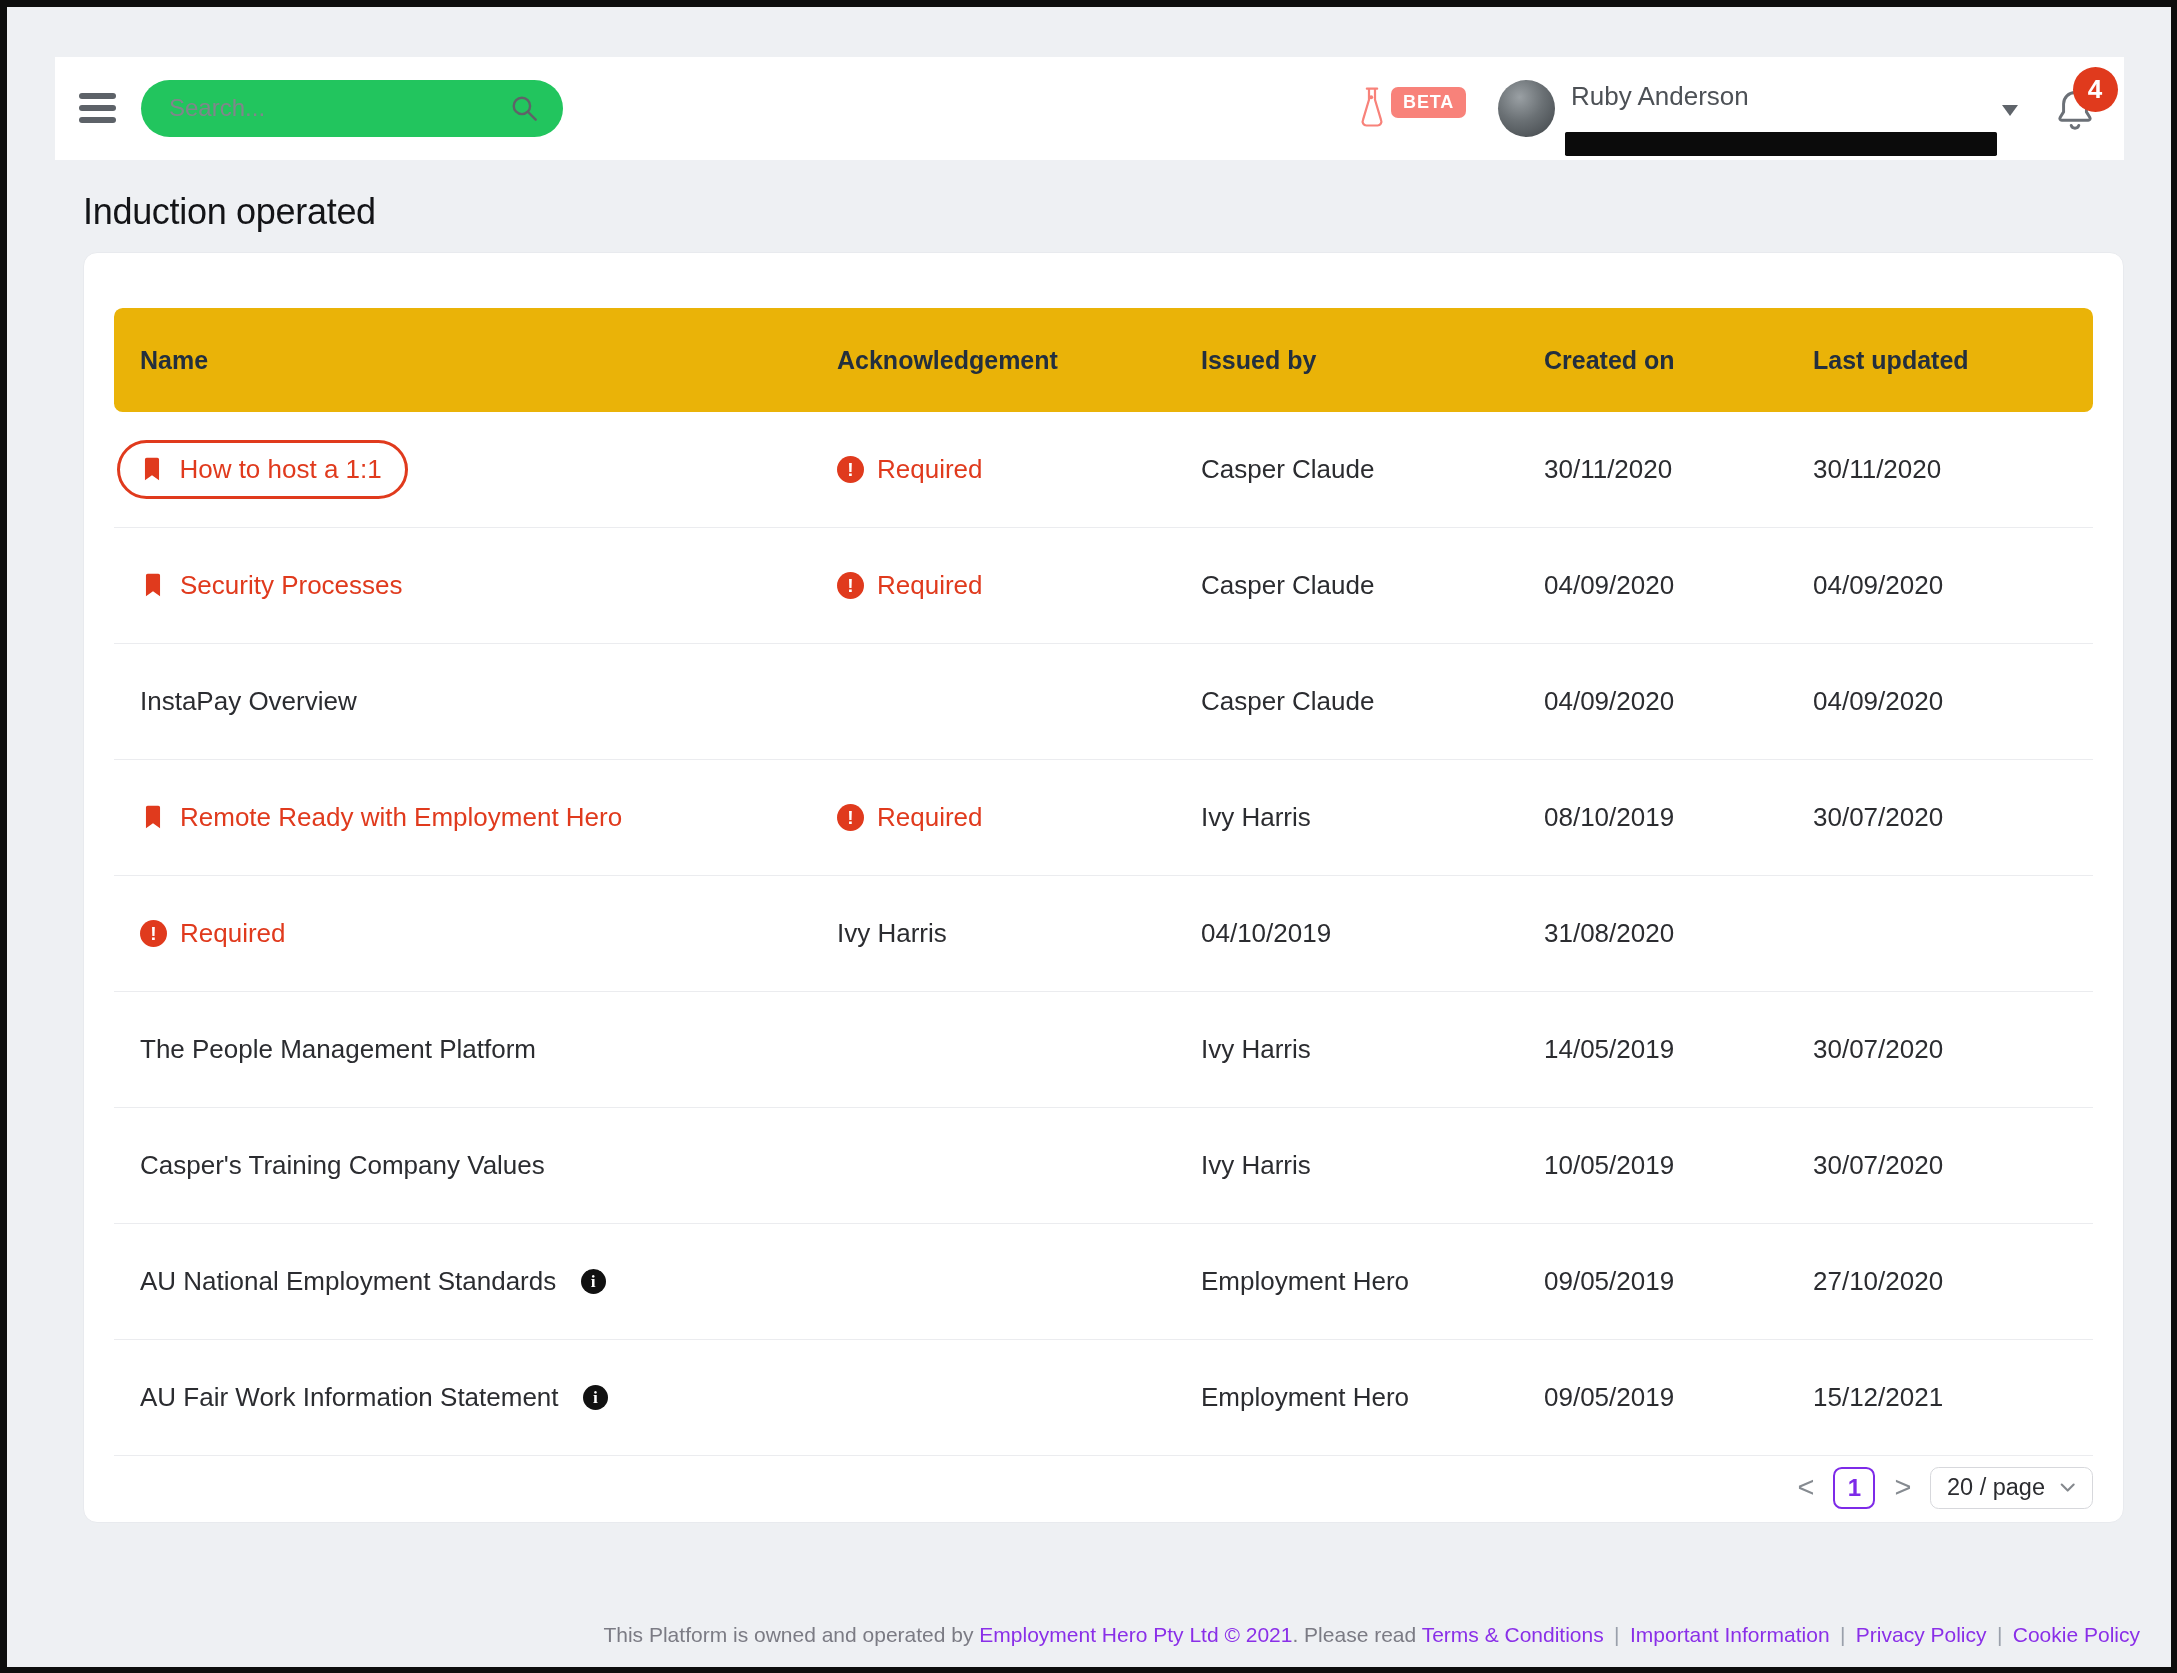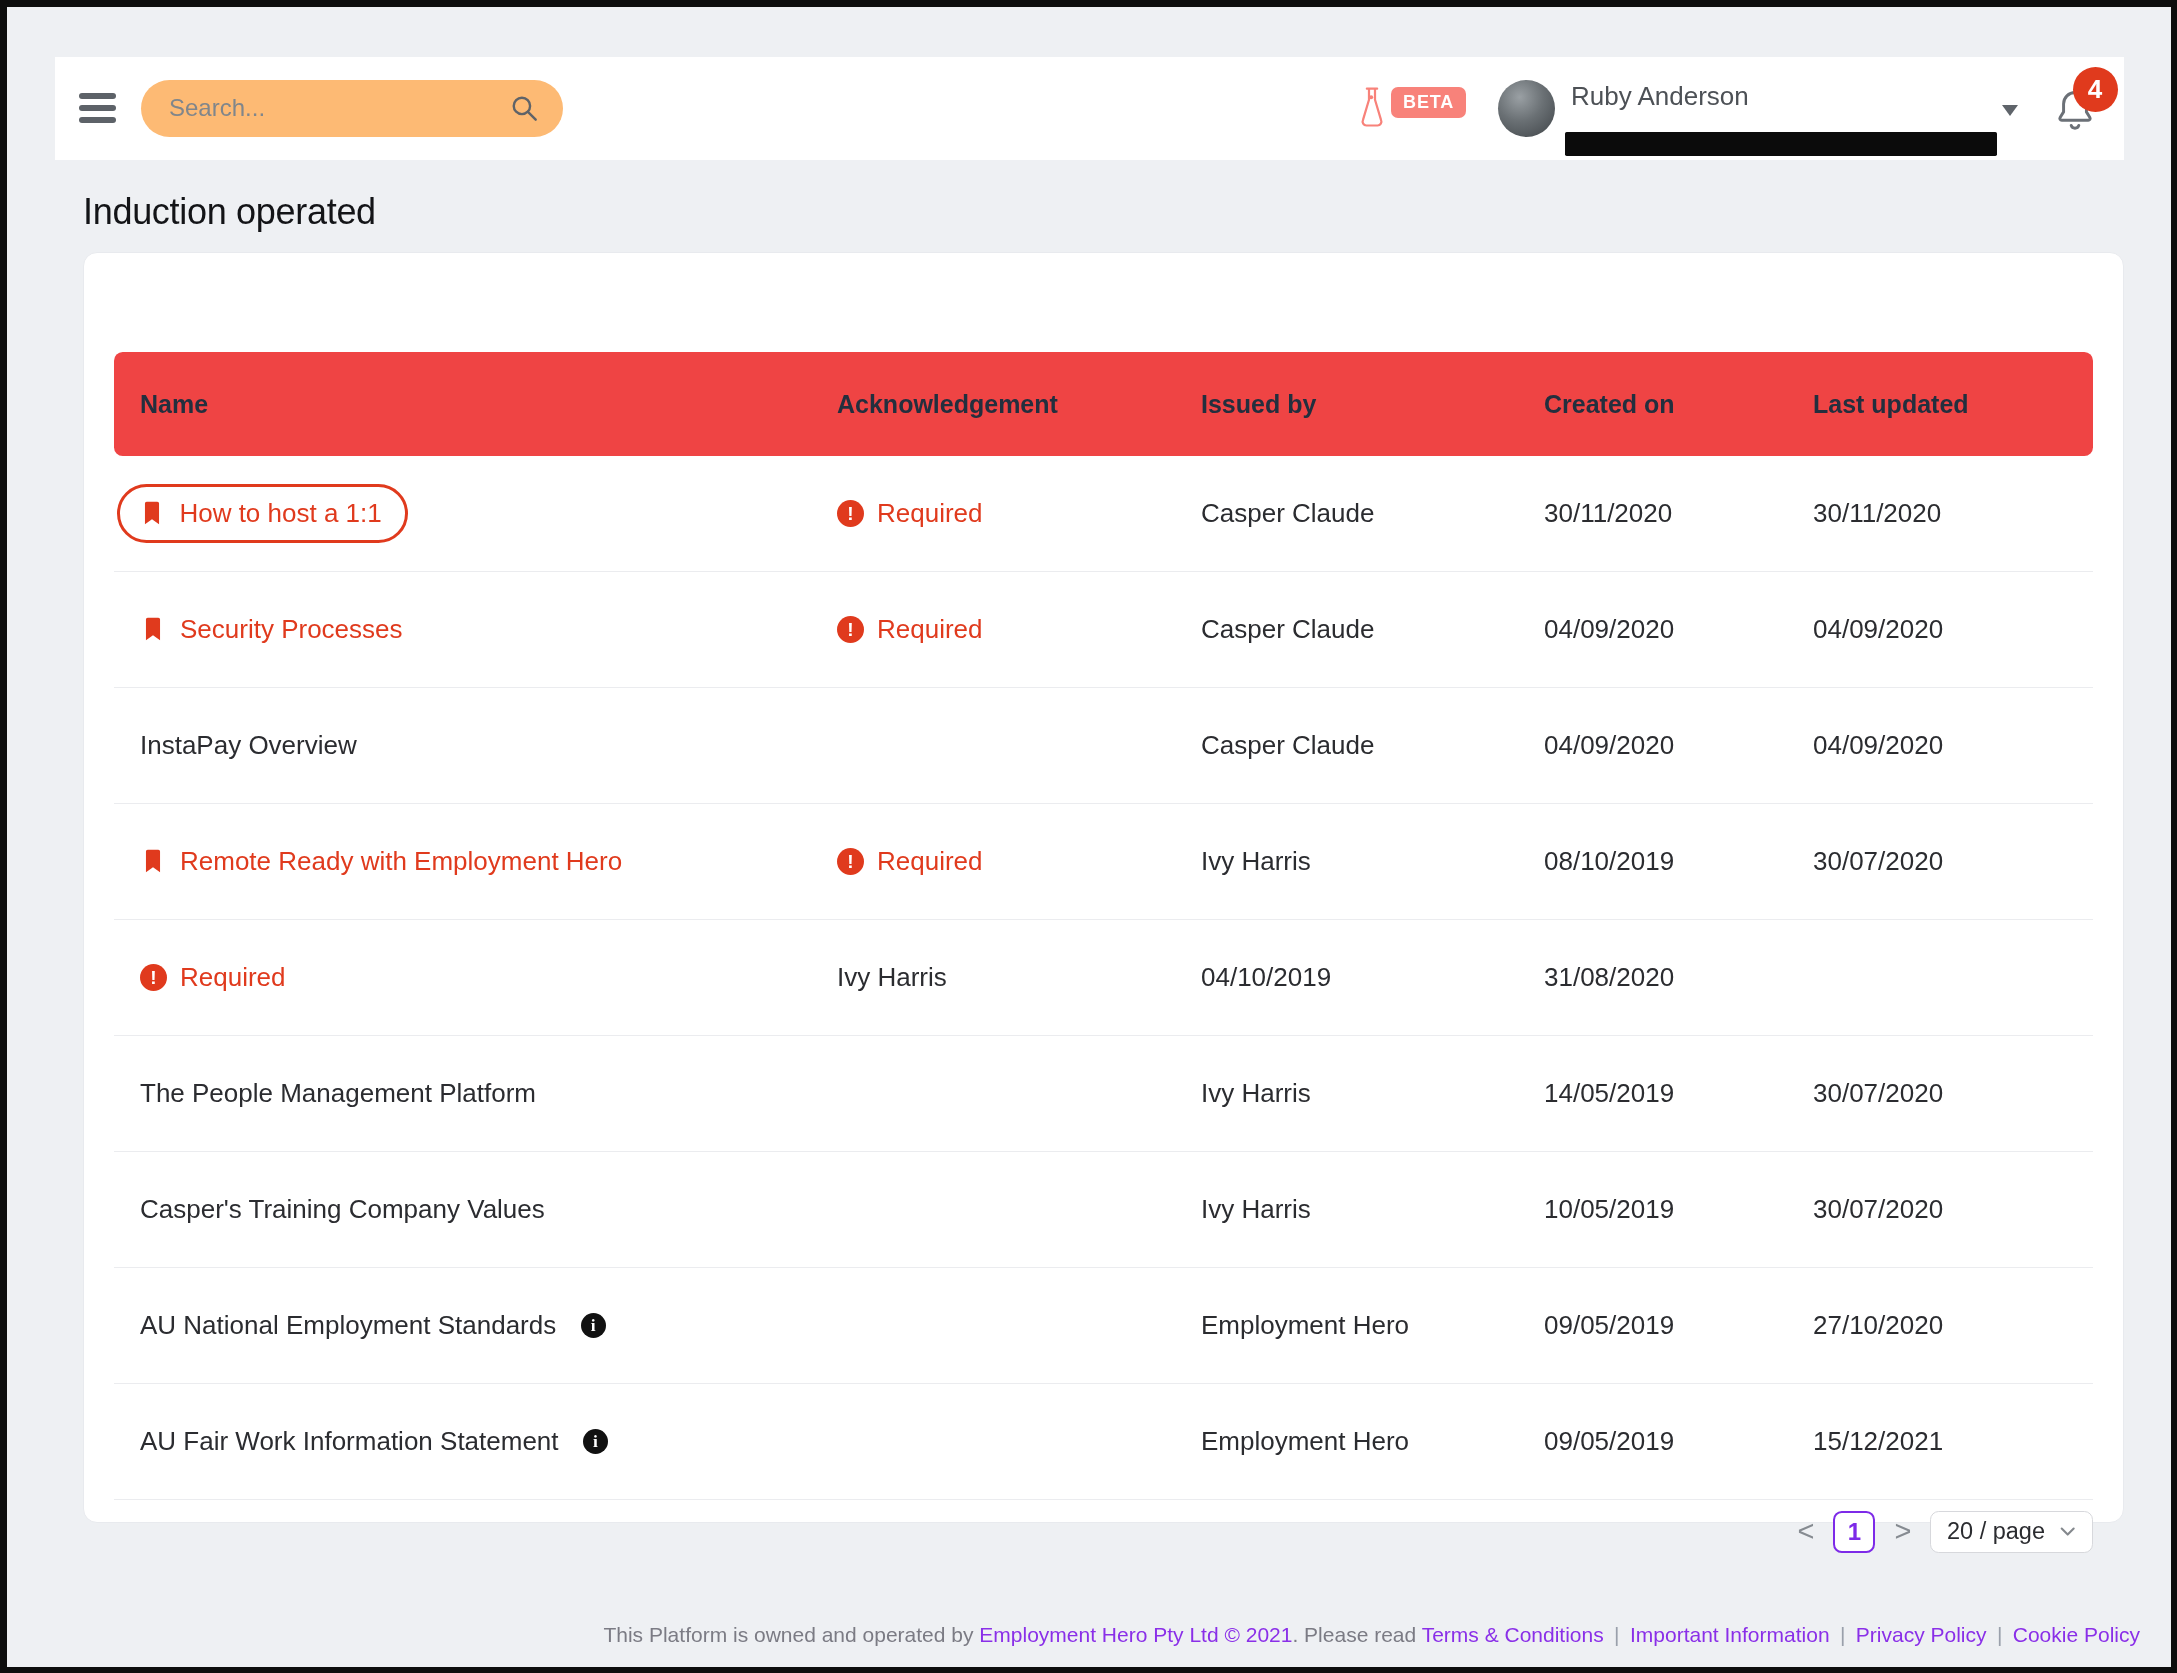--- a/index.html
+++ b/index.html
@@ -6,39 +6,39 @@
   *{box-sizing:border-box;}
   .frame{
     position:relative;width:2178px;height:1674px;
     border:7px solid #0d0d0d;background:#eef0f3;overflow:hidden;
     font-family:"Liberation Sans",sans-serif;
   }
   
   .topbar{position:absolute;left:48px;top:50px;width:2069px;height:103px;background:#ffffff;}
   .hamburger{position:absolute;left:23.5px;top:32px;width:38px;height:38px;display:flex;flex-direction:column;justify-content:center;gap:6px;cursor:pointer;}
   .hamburger span{display:block;width:37px;height:6px;border-radius:3px;background:#5d6268;}
-  .search{position:absolute;left:86px;top:22.6px;width:422px;height:57px;background:#fdba74;border-radius:29px;display:flex;align-items:center;}
+  .search{position:absolute;left:86px;top:22.6px;width:422px;height:57px;background:#22c55e;border-radius:29px;display:flex;align-items:center;}
   .search input{flex:1;border:none;background:transparent;outline:none;padding:0 0 0 28px;font-size:24px;color:#3c4043;font-family:"Liberation Sans",sans-serif;}
   .search input::placeholder{color:#80868b;}
   .search-icon{margin-right:22.6px;flex:0 0 auto;}
   .flask-icon{position:absolute;left:1305px;top:26px;}
   .beta{position:absolute;left:1336px;top:29.5px;height:31px;padding:0 12px;background:var(--beta);border-radius:7px;color:#ffffff;font-size:18px;font-weight:bold;letter-spacing:0.9px;display:flex;align-items:center;}
   .avatar{position:absolute;left:1443px;top:22.6px;width:57px;height:57px;border-radius:50%;
     background:radial-gradient(circle at 38% 30%,#9aa0a4 0%,#6a7074 45%,#3e4347 100%);}
   .user-name{position:absolute;left:1516px;top:24px;font-size:26px;color:#4d5156;cursor:pointer;}
   .redact{position:absolute;left:1510px;top:75px;width:432px;height:23.5px;background:#0b0b0b;border-radius:1.7px;}
   .caret{position:absolute;left:1947px;top:48px;width:0;height:0;border-left:8.7px solid transparent;border-right:8.7px solid transparent;border-top:11.3px solid #5f646a;cursor:pointer;}
   .bell-wrap{position:absolute;left:1995px;top:8.7px;width:78px;height:78px;cursor:pointer;}
   .bell{position:absolute;left:3.5px;top:22.6px;}
   .badge{position:absolute;left:22.6px;top:1.7px;width:45px;height:45px;border-radius:50%;background:var(--accent);color:#fff;font-size:26px;font-weight:bold;display:flex;align-items:center;justify-content:center;}
   
   .title{position:absolute;left:76px;top:184px;margin:0;font-size:36px;font-weight:500;color:#131417;letter-spacing:-0.3px;}
   
   .card{position:absolute;left:76px;top:245px;width:2041px;height:1271px;background:#ffffff;border-radius:14px;border:0.9px solid #e8eaee;padding:55px 30px 0 30px;}
-  .thead{height:104px;background:#ef4444;border-radius:8.7px;display:grid;grid-template-columns:697px 364px 343px 269px 1fr;align-items:center;padding-left:26px;font-size:25px;font-weight:bold;color:#232f3e;margin-top:44px;}
+  .thead{height:104px;background:#eab308;border-radius:8.7px;display:grid;grid-template-columns:697px 364px 343px 269px 1fr;align-items:center;padding-left:26px;font-size:25px;font-weight:bold;color:#232f3e;}
   .trow{height:116px;display:grid;grid-template-columns:697px 364px 343px 269px 1fr;align-items:center;padding-left:26px;border-bottom:0.9px solid #ebecef;font-size:26px;color:#2b2c30;cursor:pointer;}
   .cell{display:flex;align-items:center;}
   .name-wrap{display:inline-flex;align-items:center;gap:14px;}
   .name-wrap.annotated{border:3.5px solid var(--accent);border-radius:35px;padding:11.3px 23.5px 11.3px 19px;margin-left:-22.6px;align-items:center;}
   .trow.red .name-text{color:var(--accent);}
   .bookmark-icon{flex:0 0 auto;display:inline-flex;}
   .info-icon{flex:0 0 auto;margin-left:10.4px;width:25px;height:25px;border-radius:50%;background:#111111;color:#ffffff;display:inline-flex;align-items:center;justify-content:center;font-family:"Liberation Serif",serif;font-size:17.4px;font-weight:bold;cursor:pointer;}
   .ack{gap:13px;color:var(--accent);}
   .req-glyph{width:27px;height:27px;border-radius:50%;background:var(--accent);color:#ffffff;font-size:19px;font-weight:bold;display:inline-flex;align-items:center;justify-content:center;}
   

